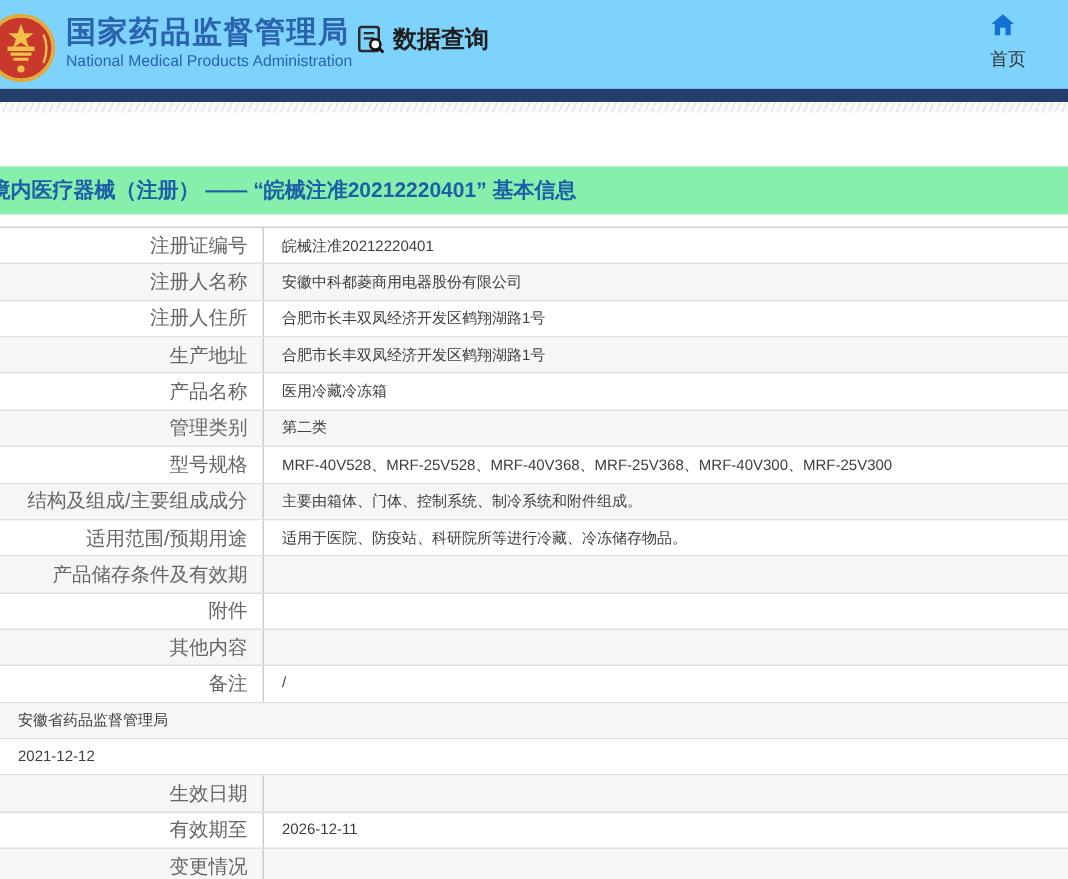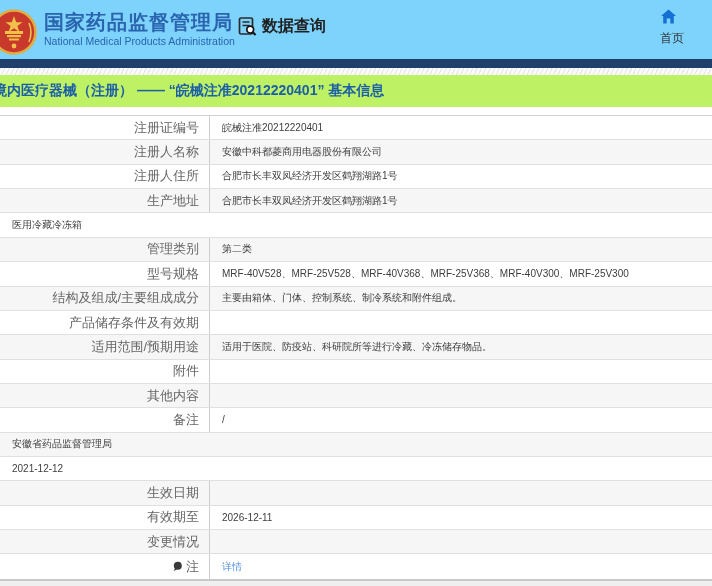--- a/index.html
+++ b/index.html
@@ -15,30 +15,30 @@
   .brand-text{margin-left:-2px;}
   .brand-zh{font-size:20px;font-weight:bold;color:#2a64ae;letter-spacing:1px;line-height:22px;}
   .brand-en{font-size:10.5px;color:#2a64ae;line-height:13px;margin-top:2px;}
   .nav-query{position:absolute;left:237px;top:16px;display:flex;gap:4px;cursor:pointer;}
   .nav-query-label{font-size:16px;font-weight:600;color:#1f1f1f;}
   .home-link{position:absolute;right:12px;top:9px;width:40px;text-align:left;cursor:pointer;}
   .home-label{font-size:12px;color:#333;margin-top:2px;}
   
   .navy-bar{height:9px;background:#20406b;}
   .hatch-band{height:7px;background:repeating-linear-gradient(115deg,#e6e6e6 0px,#e6e6e6 1px,#fafafa 1px,#fafafa 4px);}
-  .crumb-band{height:32px;background:#bef264;display:flex;align-items:center;overflow:hidden;}
+  .crumb-band{height:32px;background:#86efac;display:flex;align-items:center;overflow:hidden;margin-top:36px;}
   .crumb{font-size:14px;font-weight:600;color:#1c5fa8;white-space:nowrap;margin-left:-7px;}
   .gap-band{height:8px;background:#fff;}
   
   .info-table{border-top:1px solid #cfcfcf;border-bottom:1px solid #c9c9c9;}
   .trow{display:flex;height:24.37px;box-sizing:border-box;border-bottom:1px solid #e0e0e0;background:#fff;}
   .trow:last-child{border-bottom:none;}
   .trow:nth-child(even){background:#f6f6f6;}
   .cell{display:flex;align-items:center;box-sizing:border-box;overflow:hidden;white-space:nowrap;}
-  .cell.label{width:210px;flex:0 0 auto;justify-content:flex-end;padding-right:10px;
+  .cell.label{width:176px;flex:0 0 auto;justify-content:flex-end;padding-right:10px;
     border-right:1px solid #cdcdcd;color:#666;font-size:13px;}
   .cell.value{flex:1;padding-left:12px;color:#3d3d3d;font-size:10px;}
   .link{color:#4f8fdc;cursor:pointer;}
   .note-ico{display:inline-block;margin-right:3px;line-height:0;}
   
   .footer-band{height:8px;border-top:1px solid #c9c9c9;background:#efefef;}
 </style>
 </head>
 <body>
 
@@ -97,41 +97,42 @@
   </div>
   <div class="trow">
     <div class="cell label">注册人住所</div>
     <div class="cell value">合肥市长丰双凤经济开发区鹤翔湖路1号</div>
   </div>
   <div class="trow">
     <div class="cell label">生产地址</div>
     <div class="cell value">合肥市长丰双凤经济开发区鹤翔湖路1号</div>
   </div>
   <div class="trow">
+    <div class="cell label">产品名称</div>
     <div class="cell value">医用冷藏冷冻箱</div>
   </div>
   <div class="trow">
     <div class="cell label">管理类别</div>
     <div class="cell value">第二类</div>
   </div>
   <div class="trow">
     <div class="cell label">型号规格</div>
     <div class="cell value">MRF-40V528、MRF-25V528、MRF-40V368、MRF-25V368、MRF-40V300、MRF-25V300</div>
   </div>
   <div class="trow">
     <div class="cell label">结构及组成/主要组成成分</div>
     <div class="cell value">主要由箱体、门体、控制系统、制冷系统和附件组成。</div>
   </div>
   <div class="trow">
+    <div class="cell label">适用范围/预期用途</div>
+    <div class="cell value">适用于医院、防疫站、科研院所等进行冷藏、冷冻储存物品。</div>
+  </div>
+  <div class="trow">
     <div class="cell label">产品储存条件及有效期</div>
     <div class="cell value"></div>
-  </div>
-  <div class="trow">
-    <div class="cell label">适用范围/预期用途</div>
-    <div class="cell value">适用于医院、防疫站、科研院所等进行冷藏、冷冻储存物品。</div>
   </div>
   <div class="trow">
     <div class="cell label">附件</div>
     <div class="cell value"></div>
   </div>
   <div class="trow">
     <div class="cell label">其他内容</div>
     <div class="cell value"></div>
   </div>
   <div class="trow">

